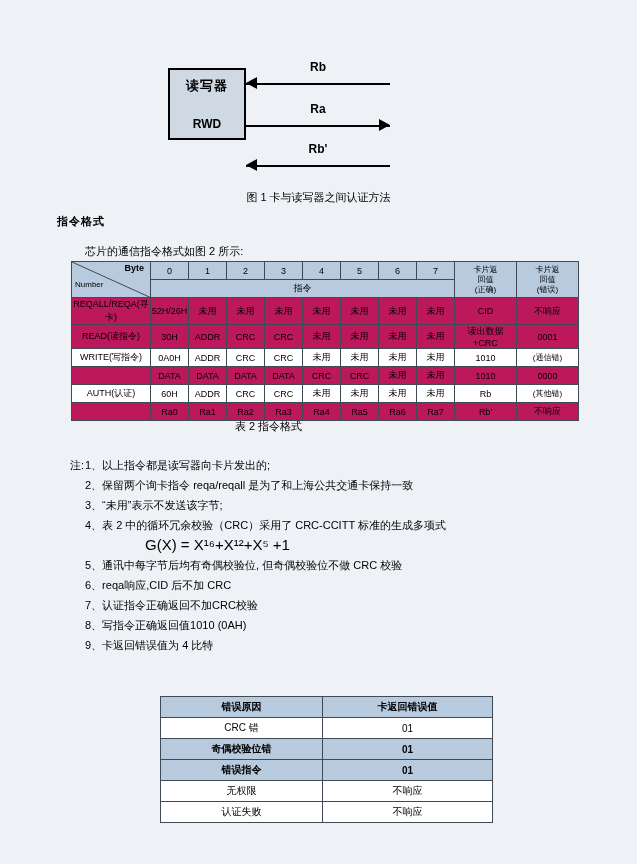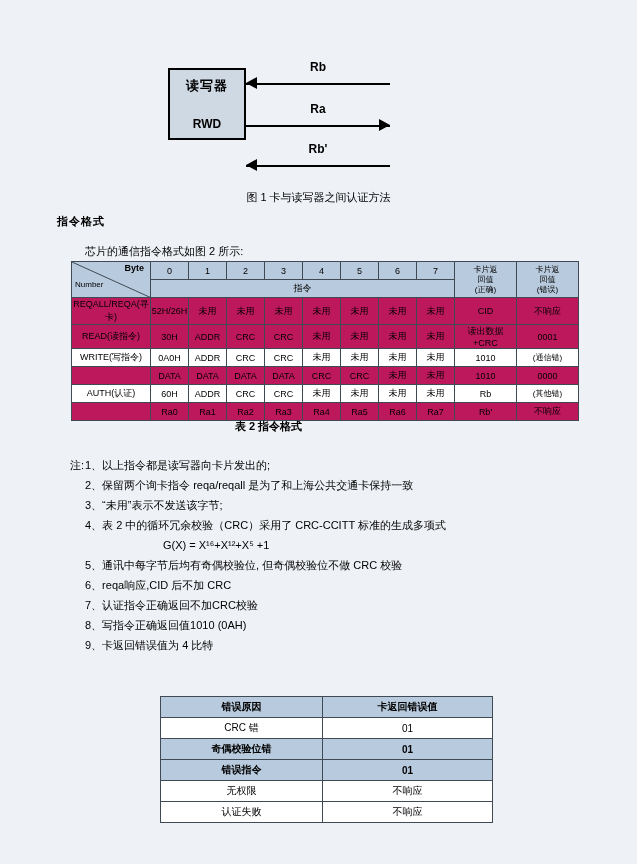--- a/index.html
+++ b/index.html
@@ -178,41 +178,40 @@
   .col-ret { width: 62px; }
   .small2 { font-size: 8px; line-height: 10px; }
 
   .tbl-caption {
     position: absolute;
     left: 0;
     top: 419px;
     width: 537px;
     text-align: center;
     font-size: 11px;
-    font-weight: bold;
   }
 
   
   .notes {
     position: absolute;
     left: 85px;
     top: 455px;
     width: 480px;
     font-size: 11px;
     line-height: 20px;
   }
   .notes .note-head {
     position: absolute;
     left: -15px;
     top: 0;
   }
   .note-item { position: relative; }
   .formula {
-    margin-left: 78px;
-    font-size: 11px;
+    margin-left: 60px;
+    font-size: 15px;
   }
 
   
   .err-wrap {
     position: absolute;
     left: 152px;
     top: 696px;
   }
   table.err {
     border-collapse: collapse;

